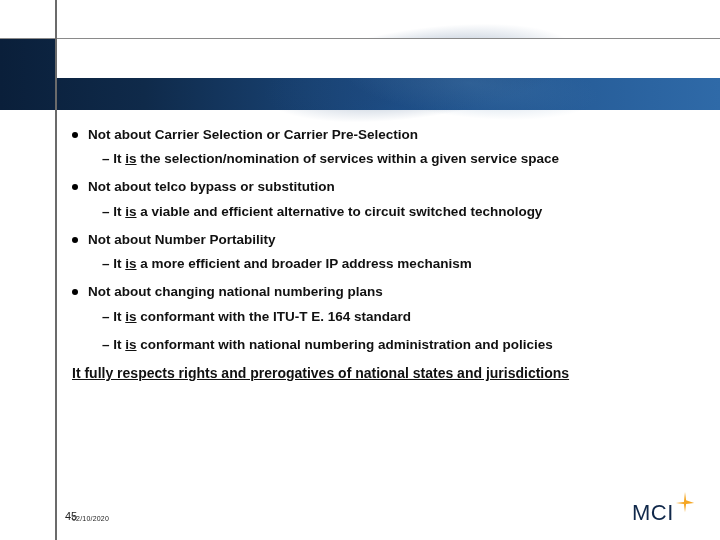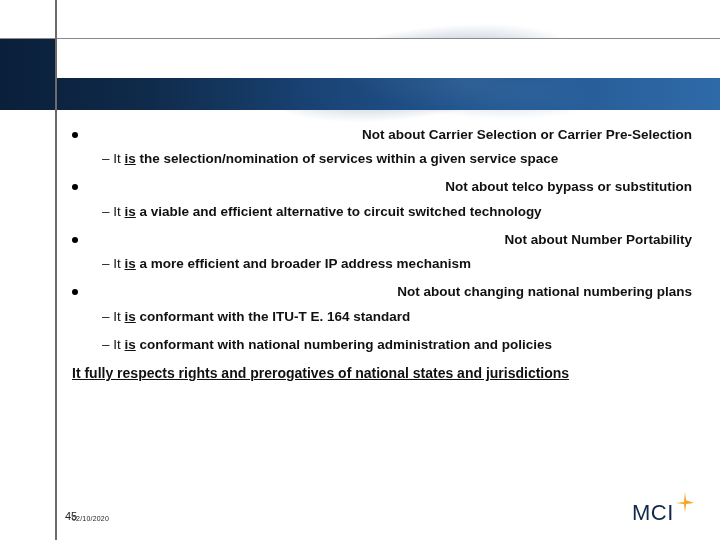--- a/index.html
+++ b/index.html
@@ -7,25 +7,25 @@
   .slide { position: relative; width: 720px; height: 540px; background: #ffffff; }
   .banner { position: absolute; left: 0; top: 38px; width: 720px; height: 72px; }
   .banner .dark { position: absolute; left: 0; top: 0; width: 720px; height: 72px; background: linear-gradient(90deg, #0a1f3a 0%, #0f2a4a 20%, #1d4e87 55%, #2f6aa8 100%); }
   .banner .curve1 { position: absolute; left: 260px; top: -10px; width: 320px; height: 90px; border-radius: 50%; background: radial-gradient(ellipse at center, rgba(30,70,120,0.6) 0%, rgba(30,70,120,0) 70%); transform: rotate(-8deg); }
   .banner .curve2 { position: absolute; left: 340px; top: 10px; width: 260px; height: 70px; border-radius: 50%; background: radial-gradient(ellipse at center, rgba(70,120,170,0.4) 0%, rgba(70,120,170,0) 70%); transform: rotate(6deg); }
   .title-mask { position: absolute; left: 55px; top: 38px; width: 665px; height: 40px; background: #ffffff; }
   .vline { position: absolute; left: 55px; top: 0; width: 2px; height: 540px; background: #6b6b6b; }
   .hline { position: absolute; left: 0; top: 38px; width: 720px; height: 1px; background: #8a8a8a; }
   .title { position: absolute; left: 72px; top: 48px; font-size: 22px; font-weight: bold; color: #111; }
   .content { position: absolute; left: 72px; top: 126px; width: 620px; color: #111; font-size: 13.5px; line-height: 1.35; }
-  .bullet { display: flex; align-items: flex-start; margin-bottom: 6px; justify-content: space-between; }
+  .bullet { display: flex; align-items: flex-start; margin-bottom: 6px; }
   .bullet .dot { width: 6px; height: 6px; background: #000; border-radius: 50%; margin-top: 6px; margin-right: 10px; flex: 0 0 auto; }
   .bullet .txt { font-weight: bold; }
   .sub { margin-left: 30px; margin-bottom: 10px; font-weight: bold; }
-  .sub .dash { font-weight: normal; }
+  .sub .dash { font-weight: bold; }
   .sub .itis { font-weight: bold; text-decoration: underline; }
   .summary { margin-top: 8px; font-weight: bold; text-decoration: underline; font-size: 14px; }
   .footer-num { position: absolute; left: 32px; bottom: 18px; font-size: 11px; color: #222; margin-left: 33px; }
   .footer-date { position: absolute; left: 72px; bottom: 18px; font-size: 7px; color: #222; letter-spacing: 0.2px; }
   .logo { position: absolute; right: 24px; bottom: 14px; width: 70px; height: 30px; }
   .logo .text { font-family: Arial, sans-serif; font-weight: 400; font-size: 22px; color: #10284a; letter-spacing: 0.5px; position: absolute; left: 6px; top: 4px; }
   .logo .star { position: absolute; right: 0px; top: -4px; }
 </style>
 </head>
 <body>

